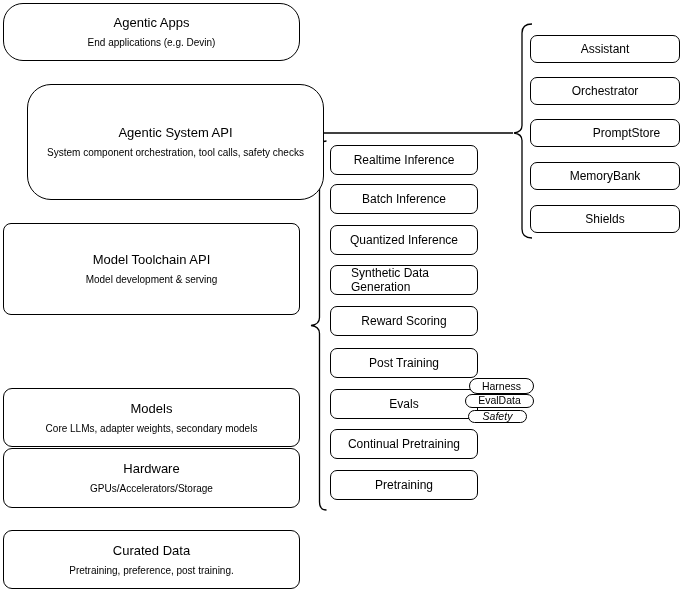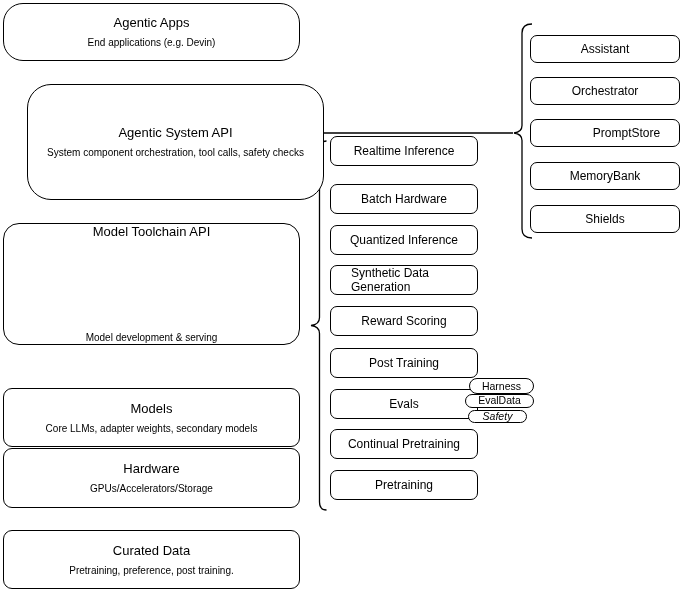--- a/index.html
+++ b/index.html
@@ -29,41 +29,41 @@
     flex-direction: column;
     justify-content: center;
     align-items: center;
     text-align: center;
     z-index: 2;
   }
   .lbox .ltitle { font-size: 13px; line-height: 16px; }
   .lbox .lsub   { font-size: 10px; line-height: 13px; margin-top: 5px; }
   #lbox0 { top: 3px;   height: 58px; border-radius: 20px;  }
   #lbox1 { top: 84px;  height: 116px; border-radius: 24px; margin-left: 24px; }
-  #lbox2 { top: 223px; height: 122px; border-radius: 16px; justify-content: space-between; }
+  #lbox2 { top: 223px; height: 92px; border-radius: 8px; }
   #lbox3 { top: 388px; height: 59px; text-align: right;  }
   #lbox4 { top: 448px; height: 60px;  }
   #lbox5 { top: 530px; height: 59px;  }
   
   .mbox {
     position: absolute;
     left: 330px;
     width: 148px;
     height: 30px;
     box-sizing: border-box;
     border: 1.3px solid #000000;
     border-radius: 7px;
     background: #ffffff;
     display: flex;
     justify-content: center;
     align-items: center;
     font-size: 12px;
     z-index: 2;
   }
-  #mbox0 { top: 136px; text-align: right; }
+  #mbox0 { top: 145px; text-align: right; }
   #mbox1 { top: 184px; }
   #mbox2 { top: 225px; }
   #mbox3 { top: 265px; padding-left: 20px; }
   #mbox4 { top: 306px; }
   #mbox5 { top: 348px; }
   #mbox6 { top: 389px; }
   #mbox7 { top: 429px; }
   #mbox8 { top: 470px; }
   
   .rbox {
@@ -142,21 +142,21 @@
   <div id="lbox4" class="lbox">
     <div class="ltitle">Hardware</div>
     <div class="lsub">GPUs/Accelerators/Storage</div>
   </div>
   <div id="lbox5" class="lbox">
     <div class="ltitle">Curated Data</div>
     <div class="lsub">Pretraining, preference, post training.</div>
   </div>
 
   <div id="mbox0" class="mbox">Realtime Inference</div>
-  <div id="mbox1" class="mbox">Batch Hardware</div>
+  <div id="mbox1" class="mbox">Batch Inference</div>
   <div id="mbox2" class="mbox">Quantized Inference</div>
   <div id="mbox3" class="mbox">Synthetic Data Generation</div>
   <div id="mbox4" class="mbox">Reward Scoring</div>
   <div id="mbox5" class="mbox">Post Training</div>
   <div id="mbox6" class="mbox">Evals</div>
   <div id="mbox7" class="mbox">Continual Pretraining</div>
   <div id="mbox8" class="mbox">Pretraining</div>
 
   <div id="badge0" class="badge">Harness</div>
   <div id="badge1" class="badge">EvalData</div>

